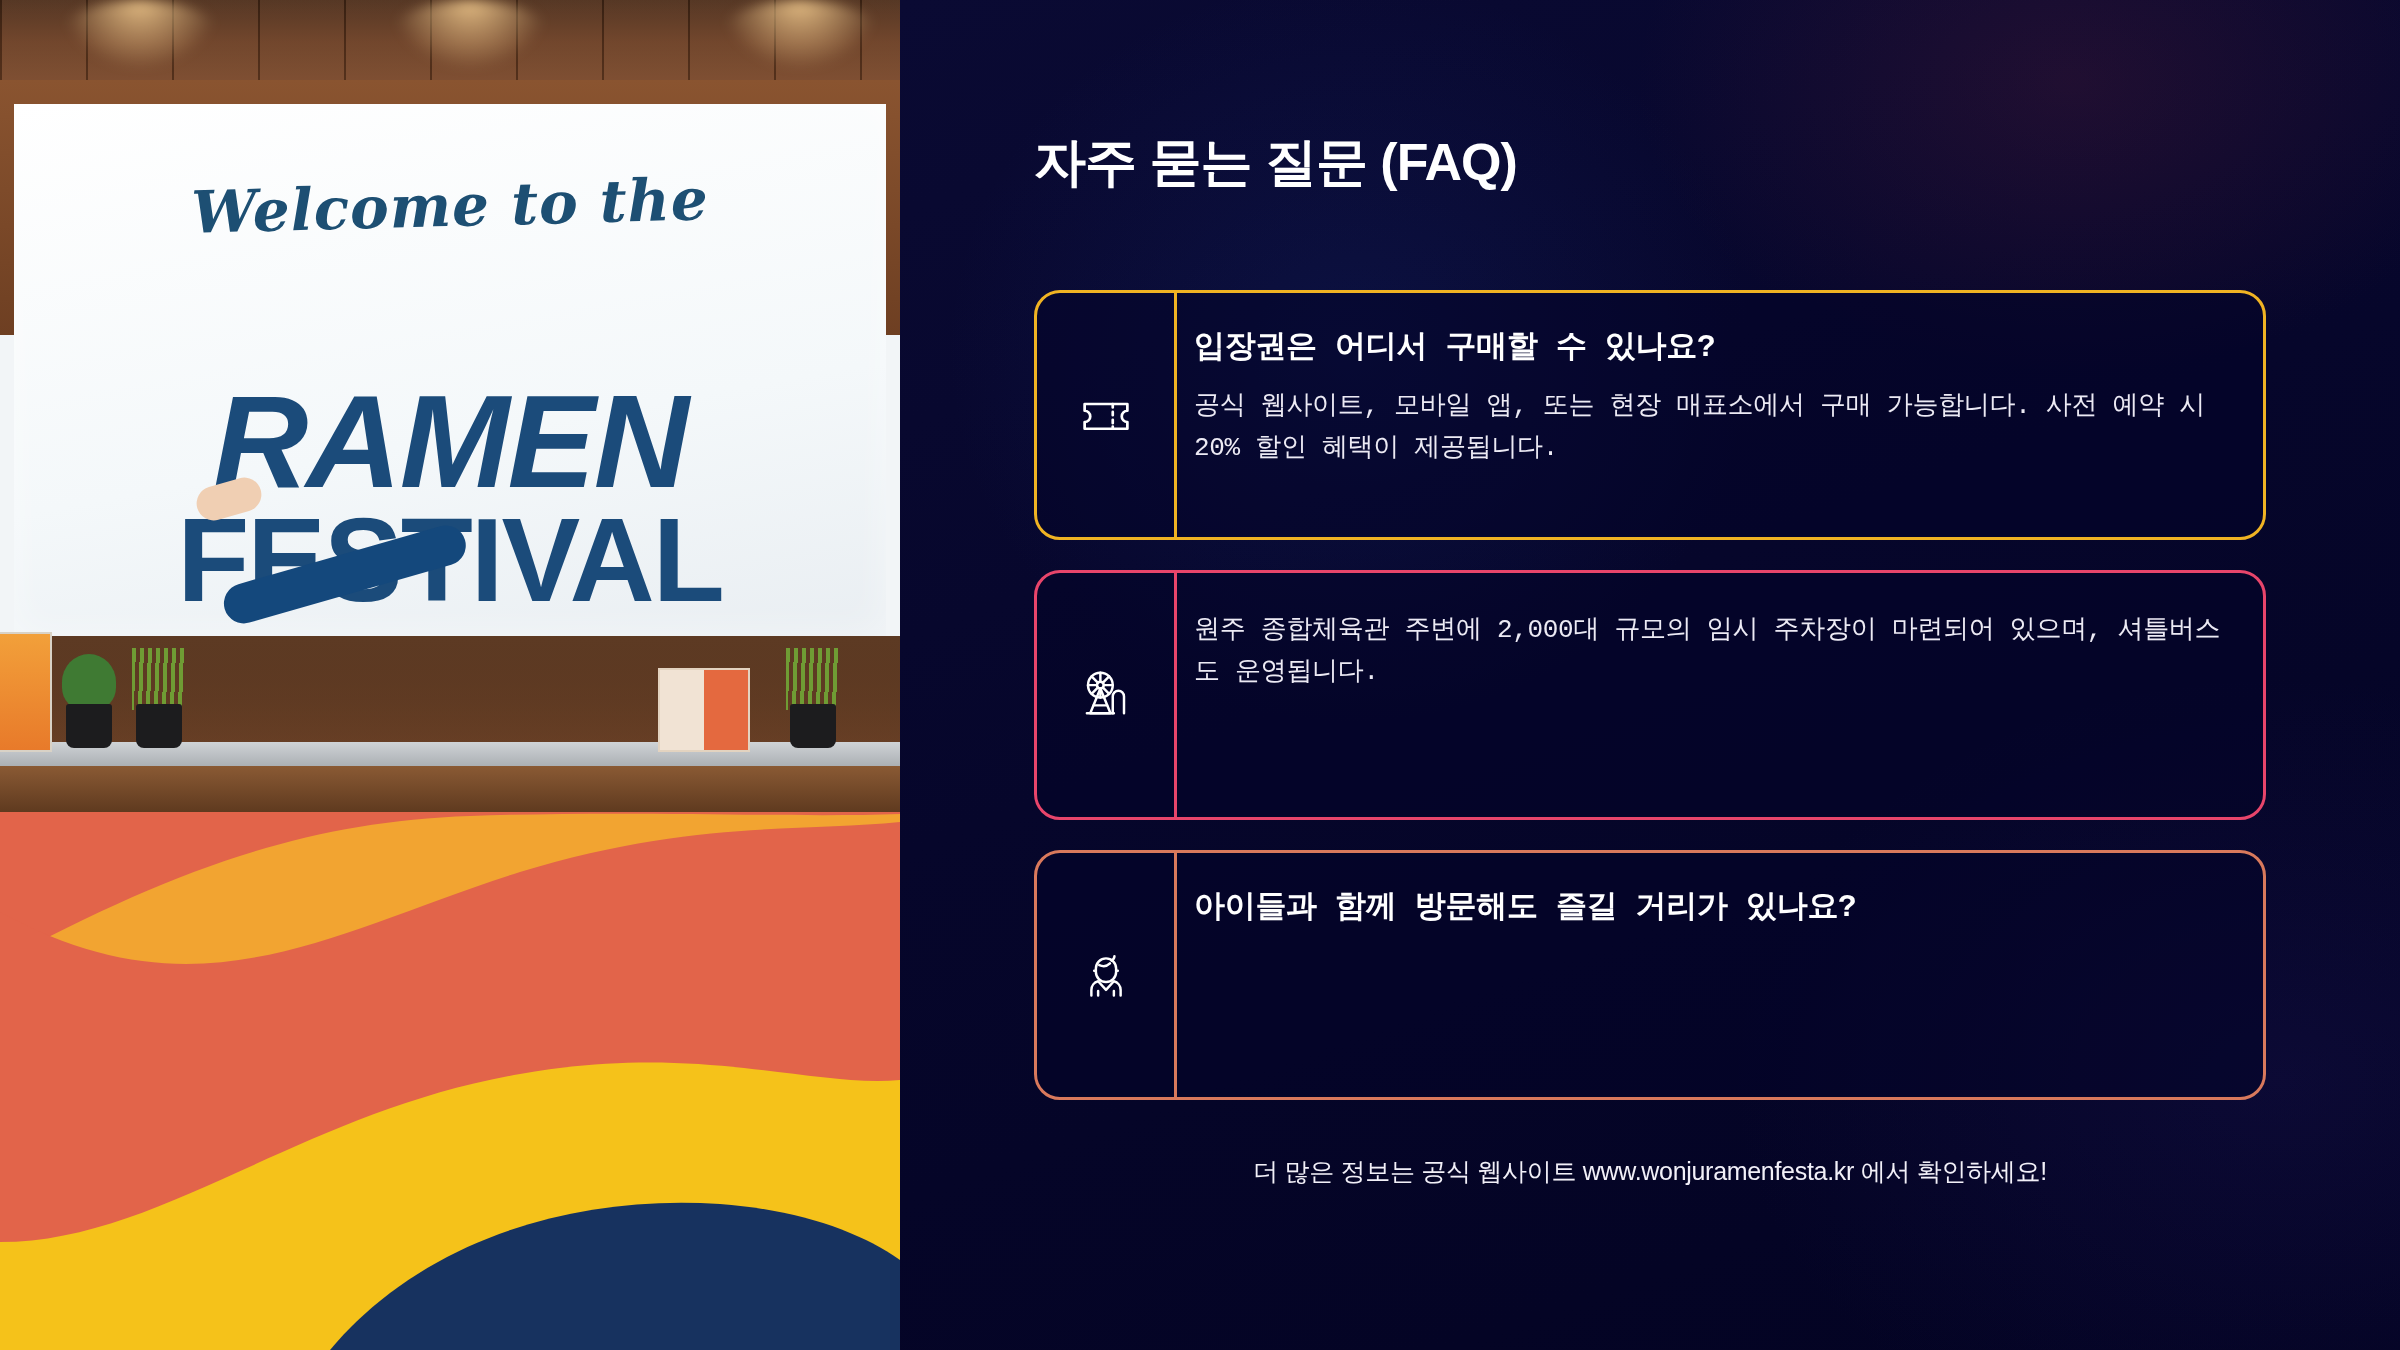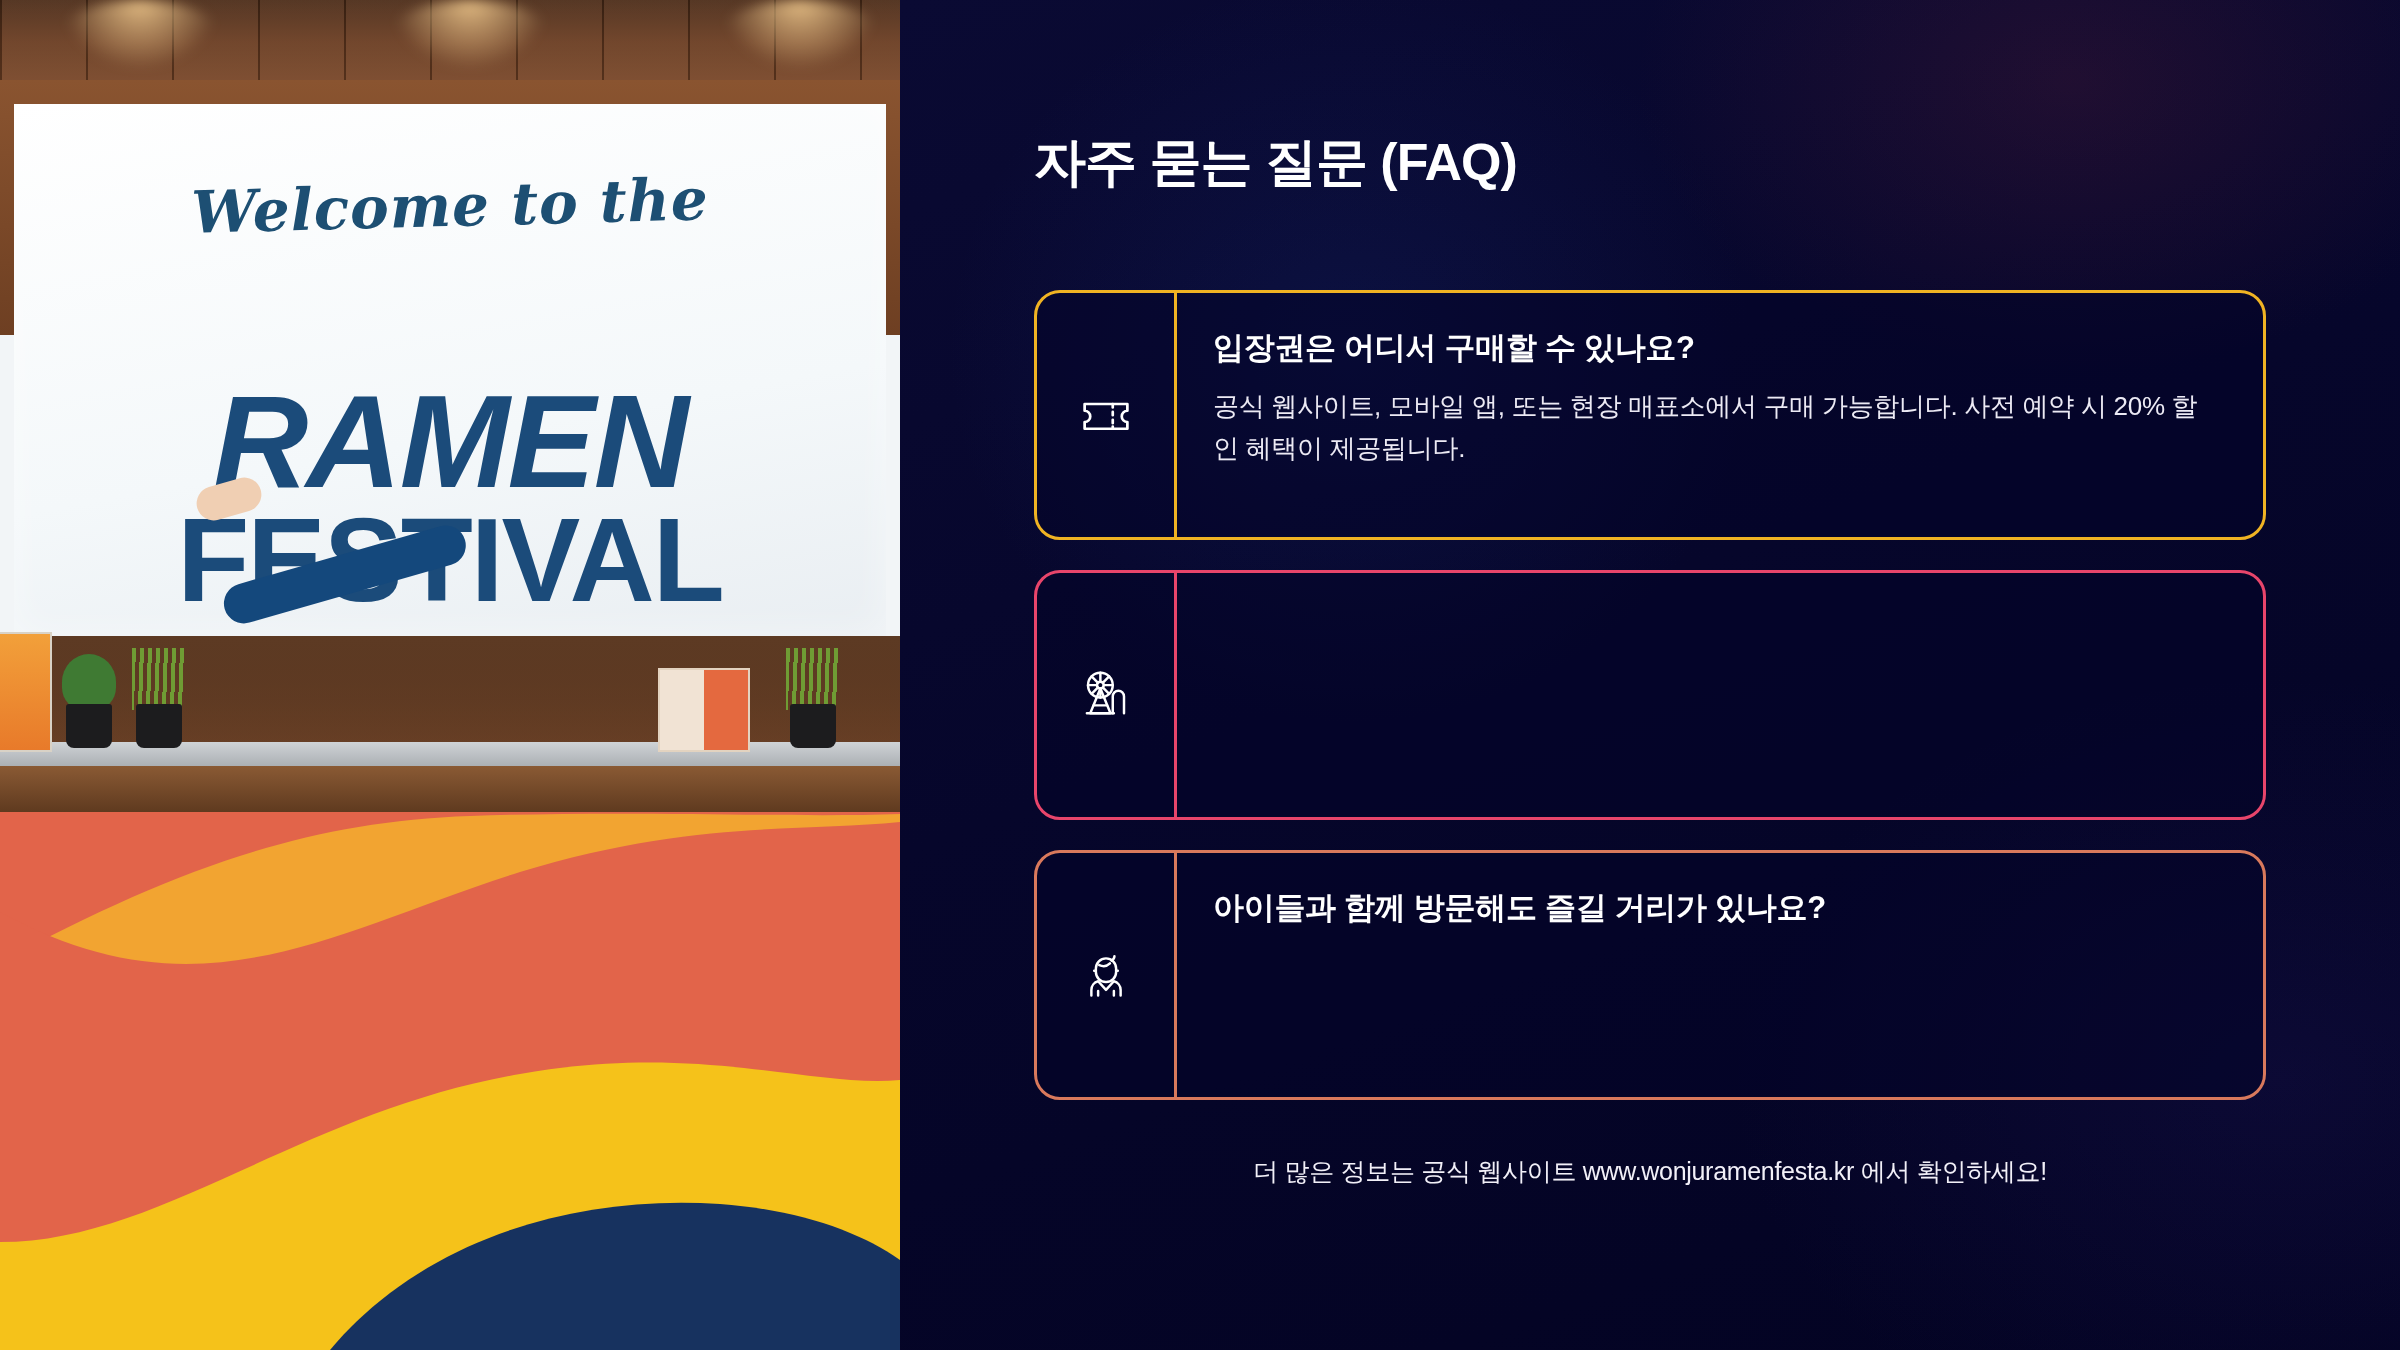--- a/index.html
+++ b/index.html
@@ -164,21 +164,21 @@
   .faq-card{
     position:relative; height:250px; border-radius:26px;
     border:3px solid #f0b323; background:rgba(4,4,40,.55);
     margin-bottom:30px; display:flex; overflow:hidden;
   }
   .faq-card .icon-col{
     flex:0 0 140px; display:flex; align-items:center; justify-content:center;
     border-right:3px solid #f0b323;
   }
   .faq-card .icon-col svg{ width:54px; height:54px; }
-  .faq-card .text-col{ flex:1 1 auto; padding:36px 42px 0 36px; }
+  .faq-card .text-col{ flex:1 1 auto; padding:36px 42px 0 17px;font-family:Liberation Mono, monospace; }
   .faq-q{
     font-size:31px; font-weight:700; color:#ffffff; line-height:1.25;
     margin-bottom:17px; letter-spacing:-.3px;
   }
   .faq-a{
     font-size:26px; font-weight:400; color:#eceaf4; line-height:1.62;
     letter-spacing:-.3px;
   }
   .faq-card.c2{ border-color:#e8456b; }
   .faq-card.c2 .icon-col{ border-right-color:#e8456b; }
@@ -313,20 +313,21 @@
               <circle cx="19" cy="17" r="11"></circle>
               <circle cx="19" cy="17" r="3"></circle>
               <path d="M19 6v8M19 20v8M8 17h8M22 17h8M11.2 9.2l5.7 5.7M21.1 19.1l5.7 5.7M26.8 9.2l-5.7 5.7M16.9 19.1l-5.7 5.7"></path>
               <path d="M19 20 10 42h18L19 20Z"></path>
               <path d="M13 35h12M7 42h24"></path>
               <path d="M30 42V27a5 5 0 0 1 10 0v15"></path>
             </svg>
           </span>
         </div>
         <div class="text-col">
+          <div class="faq-a">원주 종합체육관 주변에 2,000대 규모의 임시 주차장이 마련되어 있으며, 셔틀버스도 운영됩니다.</div>
         </div>
       </div>
 
       <div class="faq-card c3">
         <div class="icon-col">
           <span>
             <svg viewBox="0 0 48 48" fill="none" stroke="#ffffff" stroke-width="2.2" stroke-linecap="round" stroke-linejoin="round">
               <path d="M15 20a9 9 0 0 1 18 0v3a9 9 0 0 1-18 0v-3Z"></path>
               <path d="M15 22h-1.5M33 22h1.5"></path>
               <path d="M18 17c3.5 1.5 7 1 9.5-1.5"></path>

